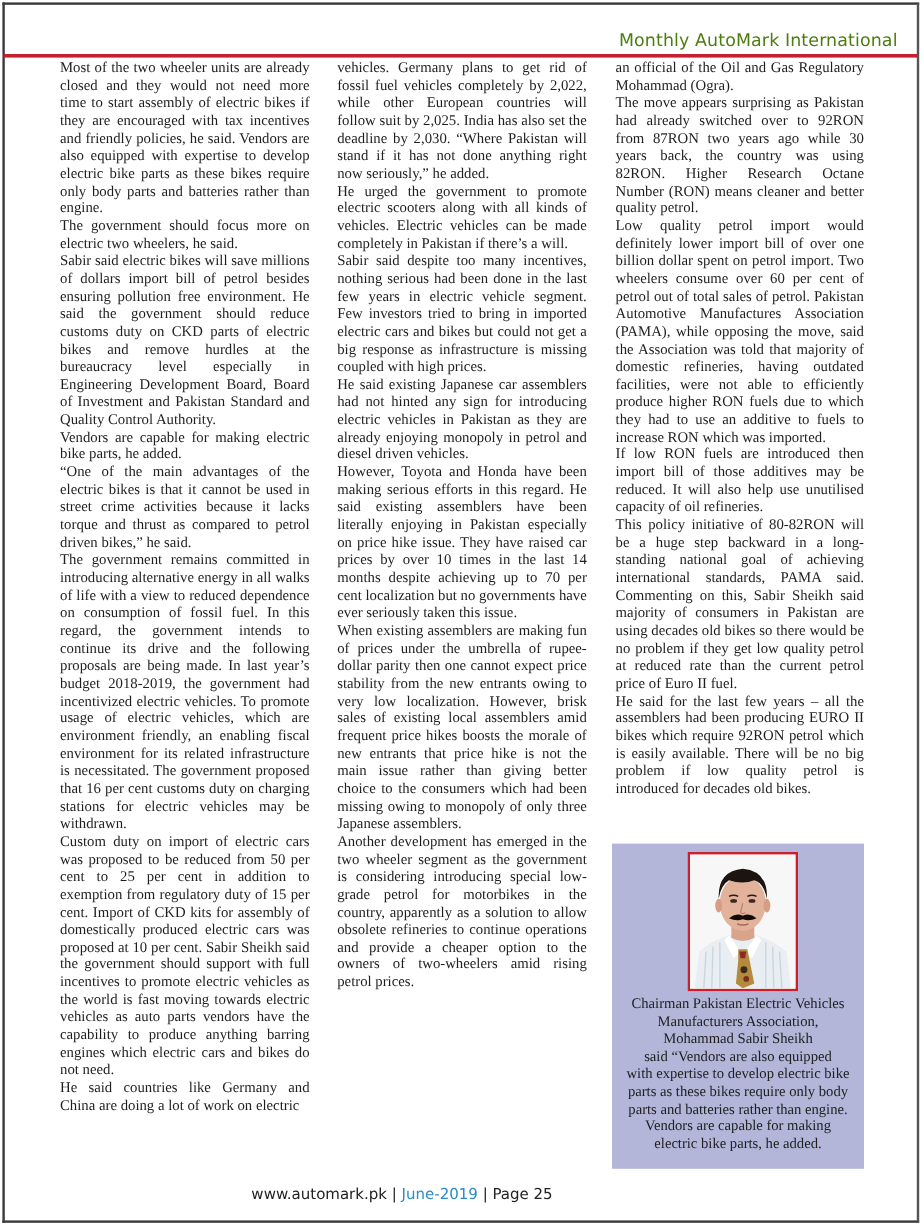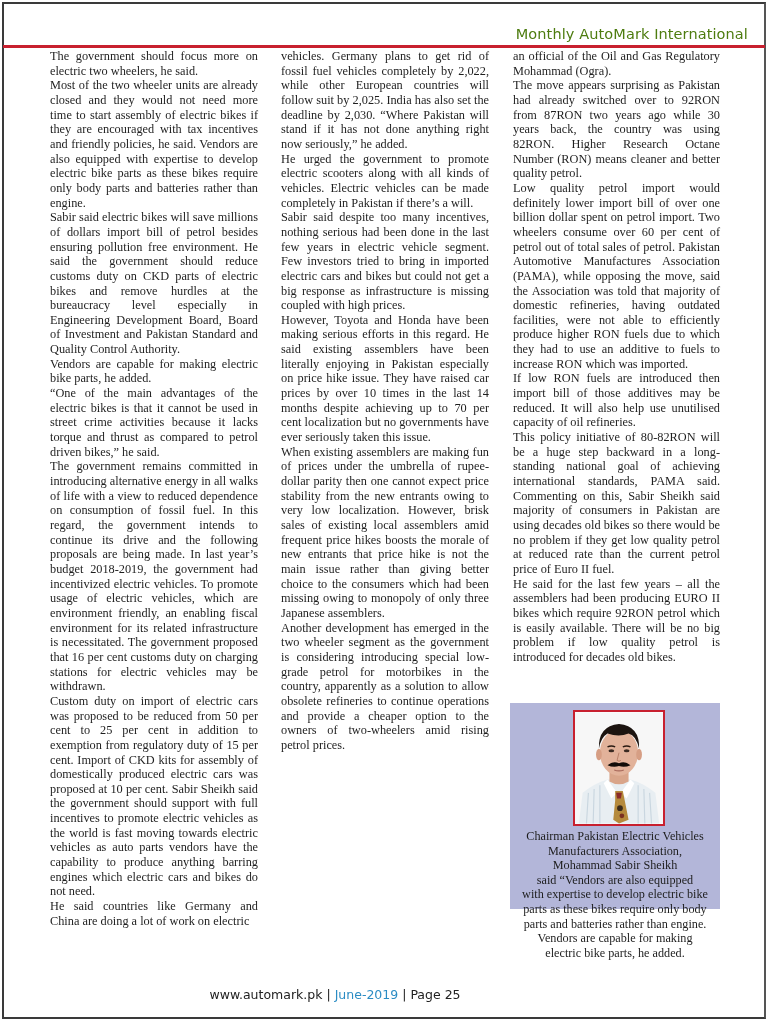--- a/index.html
+++ b/index.html
@@ -20,21 +20,21 @@
     position: absolute; top: 49px;
     font-family: "Liberation Serif", "DejaVu Serif", serif;
     font-size: 12.3px; line-height: 14.65px; color: #1e1e1e;
     text-align: justify;
   }
   .col p { margin: 0; }
   .col1 { left: 50px; width: 208px; }
   .col2 { left: 281px; width: 208px; }
   .col3 { left: 513px; width: 207px; }
   .sidebar-box {
-    position: absolute; left: 510px; top: 703px; width: 210px; height: 206px;
+    position: absolute; left: 510px; top: 703px; width: 210px; height: 271px;
     background: #b3b6d9;
   }
   .portrait {
     position: absolute; left: 63px; top: 7px; width: 92px; height: 116px;
     border: 2px solid #c8202f; background: #ffffff; box-sizing: border-box; overflow: hidden;
   }
   .portrait svg { display: block; width: 100%; height: 100%; }
   .caption {
     position: absolute; left: 2px; top: 126px; width: 206px;
     font-family: "Liberation Serif", "DejaVu Serif", serif;
@@ -49,34 +49,35 @@
 </style>
 </head>
 <body>
 
 <div class="page-border"></div>
 
 <div class="masthead">Monthly AutoMark International</div>
 <div class="red-rule"></div>
 
 <div class="col col1">
+  <p>Most of the two wheeler units are already closed and they would not need more time to start assembly of electric bikes if they are encouraged with tax incentives and friendly policies, he said. Vendors are also equipped with expertise to develop electric bike parts as these bikes require only body parts and batteries rather than engine.</p>
   <p>The government should focus more on electric two wheelers, he said.</p>
-  <p>Most of the two wheeler units are already closed and they would not need more time to start assembly of electric bikes if they are encouraged with tax incentives and friendly policies, he said. Vendors are also equipped with expertise to develop electric bike parts as these bikes require only body parts and batteries rather than engine.</p>
   <p>Sabir said electric bikes will save millions of dollars import bill of petrol besides ensuring pollution free environment. He said the government should reduce customs duty on CKD parts of electric bikes and remove hurdles at the bureaucracy level especially in Engineering Development Board, Board of Investment and Pakistan Standard and Quality Control Authority.</p>
   <p>Vendors are capable for making electric bike parts, he added.</p>
   <p>“One of the main advantages of the electric bikes is that it cannot be used in street crime activities because it lacks torque and thrust as compared to petrol driven bikes,” he said.</p>
   <p>The government remains committed in introducing alternative energy in all walks of life with a view to reduced dependence on consumption of fossil fuel. In this regard, the government intends to continue its drive and the following proposals are being made. In last year’s budget 2018-2019, the government had incentivized electric vehicles. To promote usage of electric vehicles, which are environment friendly, an enabling fiscal environment for its related infrastructure is necessitated. The government proposed that 16 per cent customs duty on charging stations for electric vehicles may be withdrawn.</p>
   <p>Custom duty on import of electric cars was proposed to be reduced from 50 per cent to 25 per cent in addition to exemption from regulatory duty of 15 per cent. Import of CKD kits for assembly of domestically produced electric cars was proposed at 10 per cent. Sabir Sheikh said the government should support with full incentives to promote electric vehicles as the world is fast moving towards electric vehicles as auto parts vendors have the capability to produce anything barring engines which electric cars and bikes do not need.</p>
   <p>He said countries like Germany and China are doing a lot of work on electric</p>
 </div>
 
 <div class="col col2">
   <p>vehicles. Germany plans to get rid of fossil fuel vehicles completely by 2,022, while other European countries will follow suit by 2,025. India has also set the deadline by 2,030. “Where Pakistan will stand if it has not done anything right now seriously,” he added.</p>
   <p>He urged the government to promote electric scooters along with all kinds of vehicles. Electric vehicles can be made completely in Pakistan if there’s a will.</p>
   <p>Sabir said despite too many incentives, nothing serious had been done in the last few years in electric vehicle segment. Few investors tried to bring in imported electric cars and bikes but could not get a big response as infrastructure is missing coupled with high prices.</p>
+  <p>He said existing Japanese car assemblers had not hinted any sign for introducing electric vehicles in Pakistan as they are already enjoying monopoly in petrol and diesel driven vehicles.</p>
   <p>However, Toyota and Honda have been making serious efforts in this regard. He said existing assemblers have been literally enjoying in Pakistan especially on price hike issue. They have raised car prices by over 10 times in the last 14 months despite achieving up to 70 per cent localization but no governments have ever seriously taken this issue.</p>
   <p>When existing assemblers are making fun of prices under the umbrella of rupee-dollar parity then one cannot expect price stability from the new entrants owing to very low localization. However, brisk sales of existing local assemblers amid frequent price hikes boosts the morale of new entrants that price hike is not the main issue rather than giving better choice to the consumers which had been missing owing to monopoly of only three Japanese assemblers.</p>
   <p>Another development has emerged in the two wheeler segment as the government is considering introducing special low-grade petrol for motorbikes in the country, apparently as a solution to allow obsolete refineries to continue operations and provide a cheaper option to the owners of two-wheelers amid rising petrol prices.</p>
 </div>
 
 <div class="col col3">
   <p>an official of the Oil and Gas Regulatory Mohammad (Ogra).</p>
   <p>The move appears surprising as Pakistan had already switched over to 92RON from 87RON two years ago while 30 years back, the country was using 82RON. Higher Research Octane Number (RON) means cleaner and better quality petrol.</p>
   <p>Low quality petrol import would definitely lower import bill of over one billion dollar spent on petrol import. Two wheelers consume over 60 per cent of petrol out of total sales of petrol. Pakistan Automotive Manufactures Association (PAMA), while opposing the move, said the Association was told that majority of domestic refineries, having outdated facilities, were not able to efficiently produce higher RON fuels due to which they had to use an additive to fuels to increase RON which was imported.</p>
   <p>If low RON fuels are introduced then import bill of those additives may be reduced. It will also help use unutilised capacity of oil refineries.</p>

